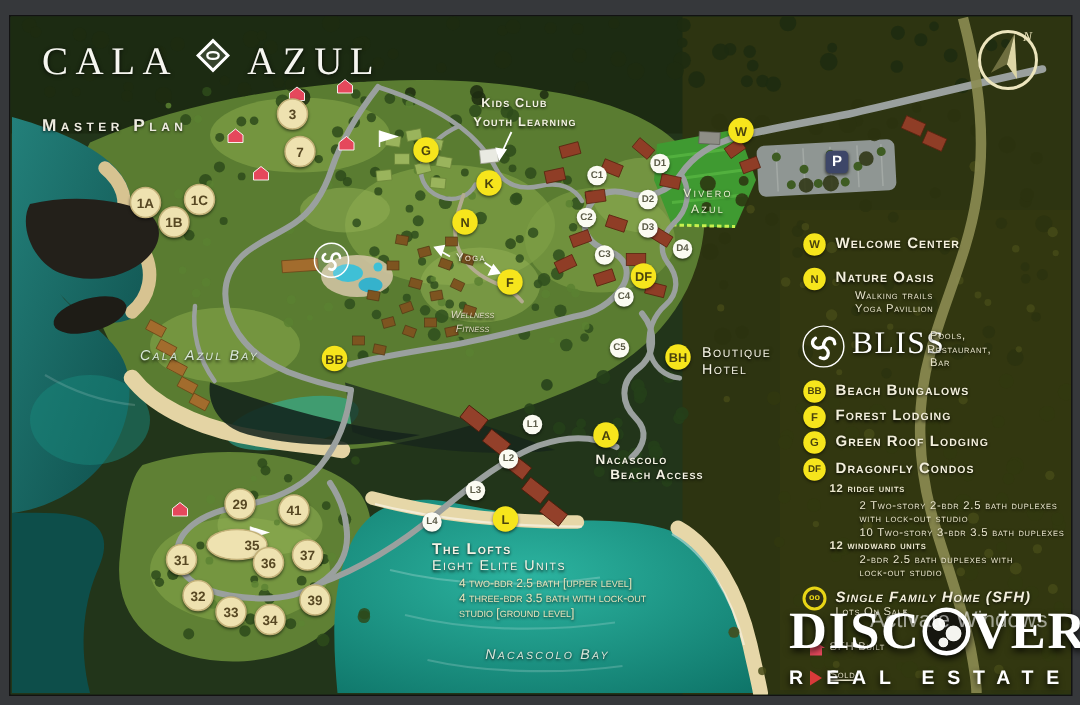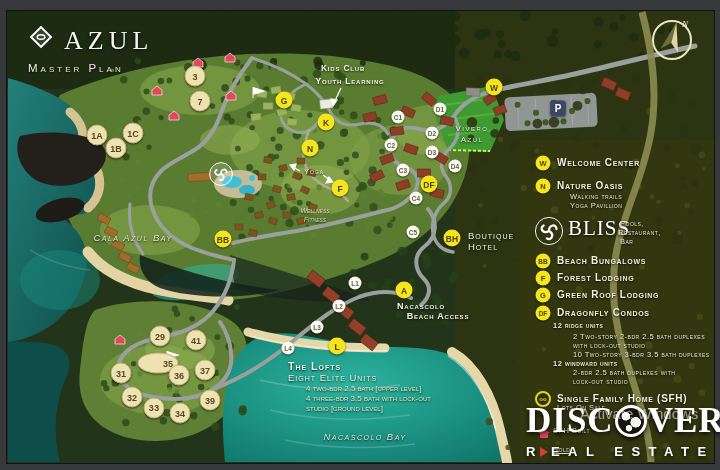--- a/index.html
+++ b/index.html
@@ -17,21 +17,21 @@
           display:flex;align-items:center;justify-content:center;font-weight:bold;
           box-shadow:0 1px 2px rgba(0,0,0,.55);}
   .marker.yellow{width:17px;height:17px;background:#f6e51c;color:#4a430d;font-size:8.5px;}
   .marker.white{width:13px;height:13px;background:#fbfbf2;color:#5c5c48;font-size:6.5px;}
   .marker.tan{width:19px;height:19px;background:#eee2b0;color:#574823;font-size:9px;border:1px solid #c4b27a;}
   .marker.parking{width:15px;height:15px;border-radius:3px;background:#3d4668;color:#fff;font-size:10px;}
   
   .brand{position:absolute;left:28px;top:24px;z-index:5;color:#f5f5ef;}
   .brand-row{display:flex;align-items:center;gap:10px;font-family:"Liberation Serif",serif;
              font-size:26px;letter-spacing:5px;text-shadow:0 1px 3px rgba(0,0,0,.8);}
-  .brand-sub{margin-top:5px;font-variant:small-caps;font-weight:normal;font-size:11.5px;
+  .brand-sub{margin-top:21px;font-variant:small-caps;font-weight:bold;font-size:11.5px;
              letter-spacing:3px;color:#edebdf;text-shadow:0 1px 2px rgba(0,0,0,.8);}
   .compass{position:absolute;left:646px;top:14px;z-index:5;}
   
   .legend{position:absolute;left:0;top:0;z-index:4;}
   .leg-ic{position:absolute;width:15px;height:15px;border-radius:50%;background:#f6e51c;color:#4a430d;
           font-weight:bold;font-size:7.5px;display:flex;align-items:center;justify-content:center;
           transform:translate(-50%,-50%);box-shadow:0 1px 2px rgba(0,0,0,.5);}
   .leg-label{position:absolute;font-variant:small-caps;font-weight:bold;font-size:10px;
              letter-spacing:.7px;color:#f3efdc;text-shadow:0 1px 2px rgba(0,0,0,.85);white-space:nowrap;}
   .leg-sub{position:absolute;font-variant:small-caps;font-size:7.5px;letter-spacing:.5px;color:#eae6cd;
@@ -708,21 +708,21 @@
       <div class="marker tan" style="left: 133px; top: 133px;">1C</div>
       <div class="marker tan" style="left: 116px; top: 148px;">1B</div>
       <div class="marker tan" style="left: 160px; top: 336px;">29</div>
       <div class="marker tan" style="left: 196px; top: 340px;">41</div>
       <div class="marker tan" style="left: 158px; top: 363px; padding-left: 20px;">35</div>
       <div class="marker tan" style="left: 121px; top: 373px;">31</div>
       <div class="marker tan" style="left: 179px; top: 375px;">36</div>
       <div class="marker tan" style="left: 205px; top: 370px;">37</div>
       <div class="marker tan" style="left: 132px; top: 397px;">32</div>
       <div class="marker tan" style="left: 210px; top: 400px;">39</div>
-      <div class="marker tan" style="left: 154px; top: 408px; font-family: Liberation Mono, monospace;">33</div>
+      <div class="marker tan" style="left: 154px; top: 408px;">33</div>
       <div class="marker tan" style="left: 180px; top: 413px;">34</div>
       <div class="marker yellow" style="left: 284px; top: 100px;">G</div>
       <div class="marker yellow" style="left: 326px; top: 122px;">K</div>
       <div class="marker yellow" style="left: 310px; top: 148px;">N</div>
       <div class="marker yellow" style="left: 340px; top: 188px;">F</div>
       <div class="marker yellow" style="left: 494px; top: 87px;">W</div>
       <div class="marker yellow" style="left: 223px; top: 239px;">BB</div>
       <div class="marker yellow" style="left: 429px; top: 184px;">DF</div>
       <div class="marker yellow" style="left: 452px; top: 238px;">BH</div>
       <div class="marker yellow" style="left: 404px; top: 290px;">A</div>
@@ -738,20 +738,21 @@
       <div class="marker white" style="left: 413px; top: 232px;">C5</div>
       <div class="marker white" style="left: 355px; top: 283px;">L1</div>
       <div class="marker white" style="left: 339px; top: 306px;">L2</div>
       <div class="marker white" style="left: 317px; top: 327px;">L3</div>
       <div class="marker white" style="left: 288px; top: 348px;">L4</div>
       <div class="marker parking" style="left: 558px; top: 108px;">P</div>
     </div>
 
   <div class="brand">
     <div class="brand-row">
+      <span>CALA</span>
       <span>
         <svg width="26" height="26" viewBox="0 0 24 24">
           <rect x="5.5" y="5.5" width="13" height="13" transform="rotate(45 12 12)" fill="#fff" opacity=".12"></rect>
           <rect x="5.5" y="5.5" width="13" height="13" transform="rotate(45 12 12)" fill="none" stroke="#fff" stroke-width="1.8"></rect>
           <path d="M8.5 12 C8.5 9.2 15.5 9.2 15.5 12 C15.5 14.8 8.5 14.8 8.5 12" fill="none" stroke="#fff" stroke-width="1.4"></path>
         </svg>
       </span>
       <span>AZUL</span>
     </div>
     <div class="brand-sub">Master Plan</div>
@@ -805,21 +806,21 @@
     <div class="leg-label" style="left:557px;top:307px;">Dragonfly Condos</div>
     <div class="leg-sub" style="left:553px;top:321px;font-weight:bold;">12 ridge units</div>
     <div class="leg-sub" style="left:573px;top:332px;">2 Two-story 2-bdr 2.5 bath duplexes</div>
     <div class="leg-sub" style="left:573px;top:341px;">with lock-out studio</div>
     <div class="leg-sub" style="left:573px;top:350px;">10 Two-story 3-bdr 3.5 bath duplexes</div>
     <div class="leg-sub" style="left:553px;top:359px;font-weight:bold;">12 windward units</div>
     <div class="leg-sub" style="left:573px;top:368px;">2-bdr 2.5 bath duplexes with</div>
     <div class="leg-sub" style="left:573px;top:377px;">lock-out studio</div>
 
     <div class="sfh-ic" style="left:543px;top:399px;">oo</div>
-    <div class="leg-label" style="left:557px;top:393px;">Single Family Home (SFH)</div>
+    <div class="leg-label" style="left:557px;top:393px;font-style:italic;">Single Family Home (SFH)</div>
     <div class="leg-sub" style="left:557px;top:403px;">Lots On Sale</div>
     <div style="position:absolute;left:538px;top:425px;">
       <svg width="12" height="10">
           <polygon points="6,0 12,4 0,4" fill="#e5485c"></polygon>
           <rect x="2" y="4" width="8" height="5" fill="#e5485c"></rect>
         </svg>
     </div>
     <div class="leg-sub" style="left:553px;top:426px;">SFH Built</div>
     <div class="leg-sub" style="left:553px;top:445px;text-decoration:underline;">Sold</div>
   </div>

